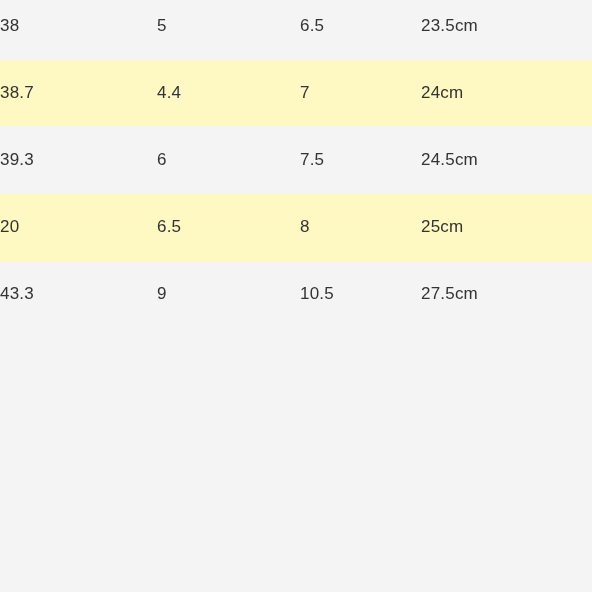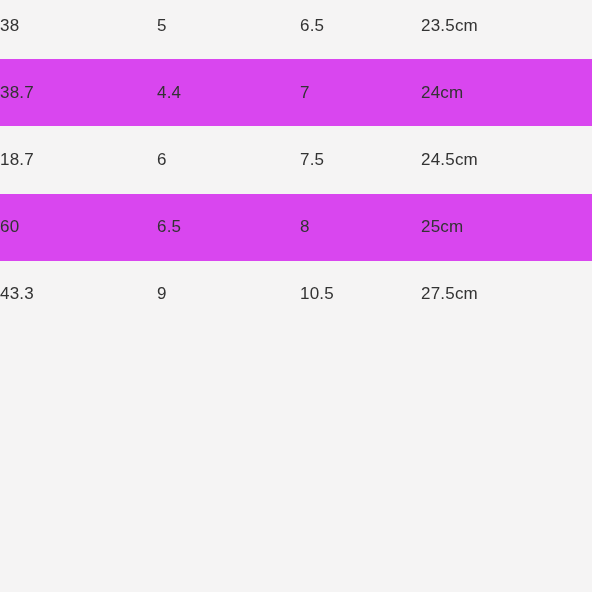--- a/index.html
+++ b/index.html
@@ -32,21 +32,21 @@
     padding: 0;
     vertical-align: middle;
     font-size: 17px;
     font-weight: 400;
     color: #333333;
     letter-spacing: 0.2px;
     white-space: nowrap;
   }
 
   tr.row-light { background: #f5f4f4; }
-  tr.row-dark  { background: #d946ef; }
+  tr.row-dark  { background: #fef9c3; }
 
   
   td.col-0 { width: 157px; padding-left: 62px; }
   td.col-1 { width: 143px; padding-left: 13px; }
   td.col-2 { width: 121px; padding-left: 13px; }
   td.col-3 { width: 171px; padding-left: 13px; }
 </style>
 </head>
 <body>
 
@@ -58,27 +58,27 @@
         <td class="col-2">6.5</td>
         <td class="col-3">23.5cm</td>
       </tr>
       <tr class="row-dark">
         <td class="col-0">38.7</td>
         <td class="col-1">4.4</td>
         <td class="col-2">7</td>
         <td class="col-3">24cm</td>
       </tr>
       <tr class="row-light">
-        <td class="col-0">18.7</td>
+        <td class="col-0">39.3</td>
         <td class="col-1">6</td>
         <td class="col-2">7.5</td>
         <td class="col-3">24.5cm</td>
       </tr>
       <tr class="row-dark">
-        <td class="col-0">60</td>
+        <td class="col-0">20</td>
         <td class="col-1">6.5</td>
         <td class="col-2">8</td>
         <td class="col-3">25cm</td>
       </tr>
       <tr class="row-light">
         <td class="col-0">43.3</td>
         <td class="col-1">9</td>
         <td class="col-2">10.5</td>
         <td class="col-3">27.5cm</td>
       </tr>

